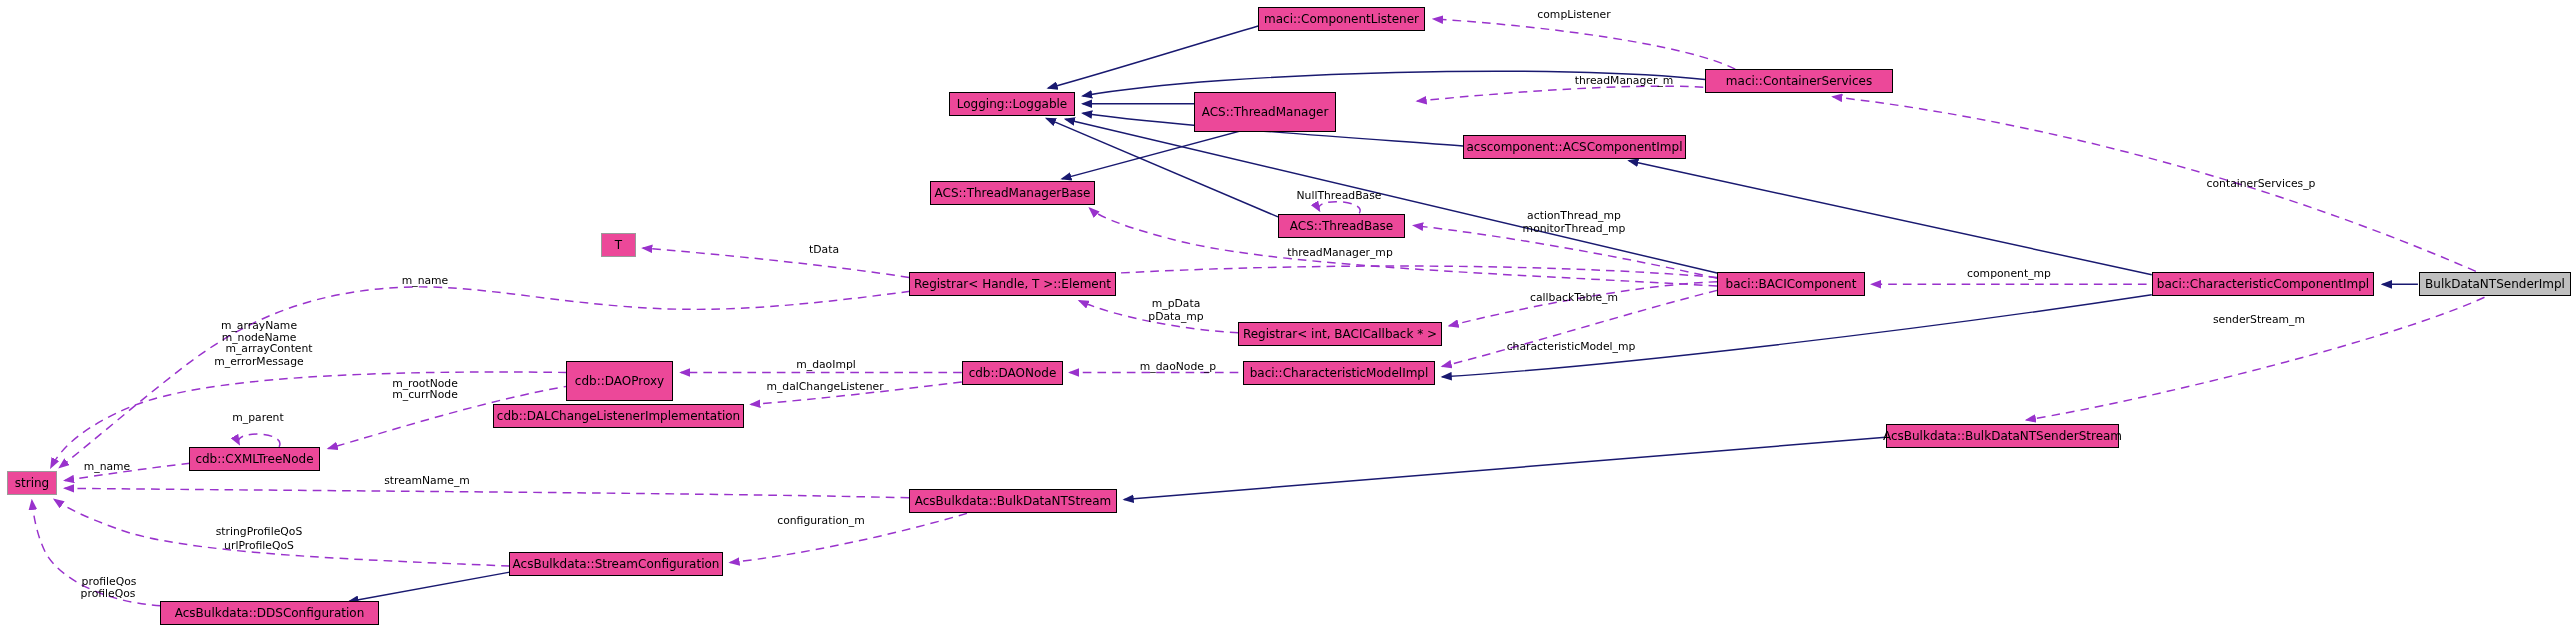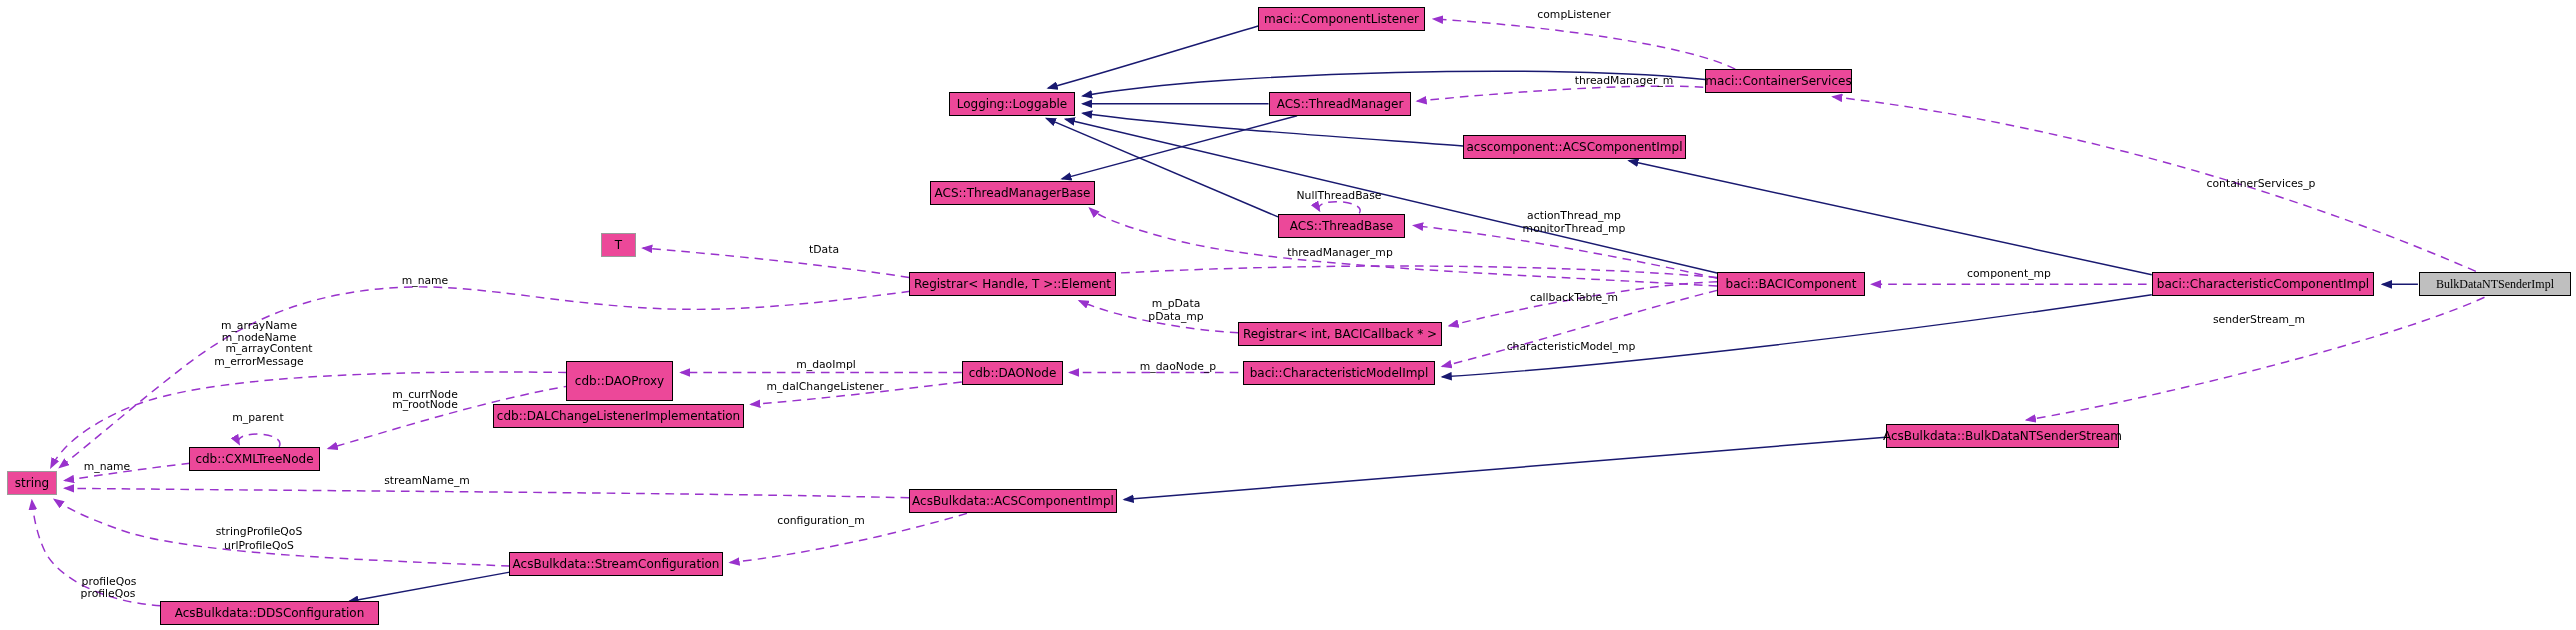--- a/index.html
+++ b/index.html
@@ -3,28 +3,28 @@
 <meta charset="utf-8">
 <style>
   html,body{margin:0;padding:0;background:#ffffff;}
   #canvas{position:relative;width:2576px;height:630px;background:#ffffff;overflow:hidden;
           font-family:"DejaVu Sans","Liberation Sans",sans-serif;color:#000;}
   #edges{position:absolute;left:0;top:0;width:2576px;height:630px;}
   .node{position:absolute;box-sizing:border-box;background:#ec4899;border:0.9px solid #000;
         display:flex;align-items:center;justify-content:center;font-size:12px;
         white-space:nowrap;z-index:2;}
   .node.ext{border-color:#9a9a9a;}
-  .node.selected{background:#bfbfbf;font-family:Liberation Serif, serif;}
+  .node.selected{background:#bfbfbf;}
   .elabel{position:absolute;font-size:10.8px;transform:translate(-50%,-50%);
           white-space:nowrap;z-index:3;}
   
   #n-component-listener{left:1258px;top:7px;width:167px;height:24px}
   #n-loggable{left:949px;top:92px;width:126px;height:24px}
-  #n-thread-manager{left:1269px;top:92px;width:142px;height:24px}
-  #n-container-services{left:1705px;top:69px;width:147px;height:24px}
+  #n-thread-manager{left:1194px;top:92px;width:142px;height:40px}
+  #n-container-services{left:1705px;top:69px;width:188px;height:24px}
   #n-acs-component-impl{left:1463px;top:135px;width:223px;height:24px}
   #n-thread-manager-base{left:930px;top:181px;width:165px;height:24px}
   #n-thread-base{left:1278px;top:214px;width:127px;height:24px}
   #n-t{left:601px;top:233px;width:35px;height:24px}
   #n-registrar-element{left:909px;top:272px;width:207px;height:24px}
   #n-registrar-bacicallback{left:1238px;top:322px;width:204px;height:24px}
   #n-baci-component{left:1717px;top:272px;width:148px;height:24px}
   #n-characteristic-component-impl{left:2152px;top:272px;width:222px;height:24px}
   #n-bulkdata-nt-sender-impl{left:2419px;top:272px;width:152px;height:24px}
   #n-dao-proxy{left:566px;top:361px;width:107px;height:40px}
@@ -53,21 +53,21 @@
   #l-characteristic-model-mp{left:1571px;top:346px}
   #l-m-name-baci{left:425px;top:280px}
   #l-m-dao-impl{left:826px;top:364px}
   #l-m-dal-change-listener{left:825px;top:386px}
   #l-m-dao-node-p{left:1178px;top:366px}
   #l-m-array-name{left:259px;top:325px}
   #l-m-node-name{left:259px;top:337px}
   #l-m-array-content{left:269px;top:348px}
   #l-m-error-message{left:259px;top:361px}
   #l-m-curr-node{left:425px;top:394px}
-  #l-m-root-node{left:425px;top:404px}
+  #l-m-root-node{left:425px;top:383px}
   #l-m-parent{left:258px;top:417px}
   #l-m-name-cxml{left:107px;top:466px}
   #l-stream-name-m{left:427px;top:480px}
   #l-configuration-m{left:821px;top:520px}
   #l-string-profile-qos{left:259px;top:531px}
   #l-url-profile-qos{left:259px;top:545px}
   #l-profile-qos{left:109px;top:581px}
   #l-library-qos{left:108px;top:593px}
   #l-sender-stream-m{left:2259px;top:319px}
   .sedge{fill:none;stroke:#191970;stroke-width:1.7;}
@@ -140,21 +140,21 @@
   <div class="node" id="n-baci-component">baci::BACIComponent</div>
   <div class="node" id="n-characteristic-component-impl">baci::CharacteristicComponentImpl</div>
   <div class="node selected" id="n-bulkdata-nt-sender-impl">BulkDataNTSenderImpl</div>
   <div class="node" id="n-dao-proxy">cdb::DAOProxy</div>
   <div class="node" id="n-dao-node">cdb::DAONode</div>
   <div class="node" id="n-characteristic-model-impl">baci::CharacteristicModelImpl</div>
   <div class="node" id="n-dal-change-listener">cdb::DALChangeListenerImplementation</div>
   <div class="node" id="n-cxml-tree-node">cdb::CXMLTreeNode</div>
   <div class="node ext" id="n-string">string</div>
   <div class="node" id="n-sender-stream">AcsBulkdata::BulkDataNTSenderStream</div>
-  <div class="node" id="n-nt-stream">AcsBulkdata::ACSComponentImpl</div>
+  <div class="node" id="n-nt-stream">AcsBulkdata::BulkDataNTStream</div>
   <div class="node" id="n-stream-configuration">AcsBulkdata::StreamConfiguration</div>
   <div class="node" id="n-dds-configuration">AcsBulkdata::DDSConfiguration</div>
 
   <div class="elabel" id="l-comp-listener">compListener</div>
   <div class="elabel" id="l-thread-manager-m">threadManager_m</div>
   <div class="elabel" id="l-container-services-p">containerServices_p</div>
   <div class="elabel" id="l-null-thread-base">NullThreadBase</div>
   <div class="elabel" id="l-action-thread-mp">actionThread_mp</div>
   <div class="elabel" id="l-monitor-thread-mp">monitorThread_mp</div>
   <div class="elabel" id="l-thread-manager-mp">threadManager_mp</div>

